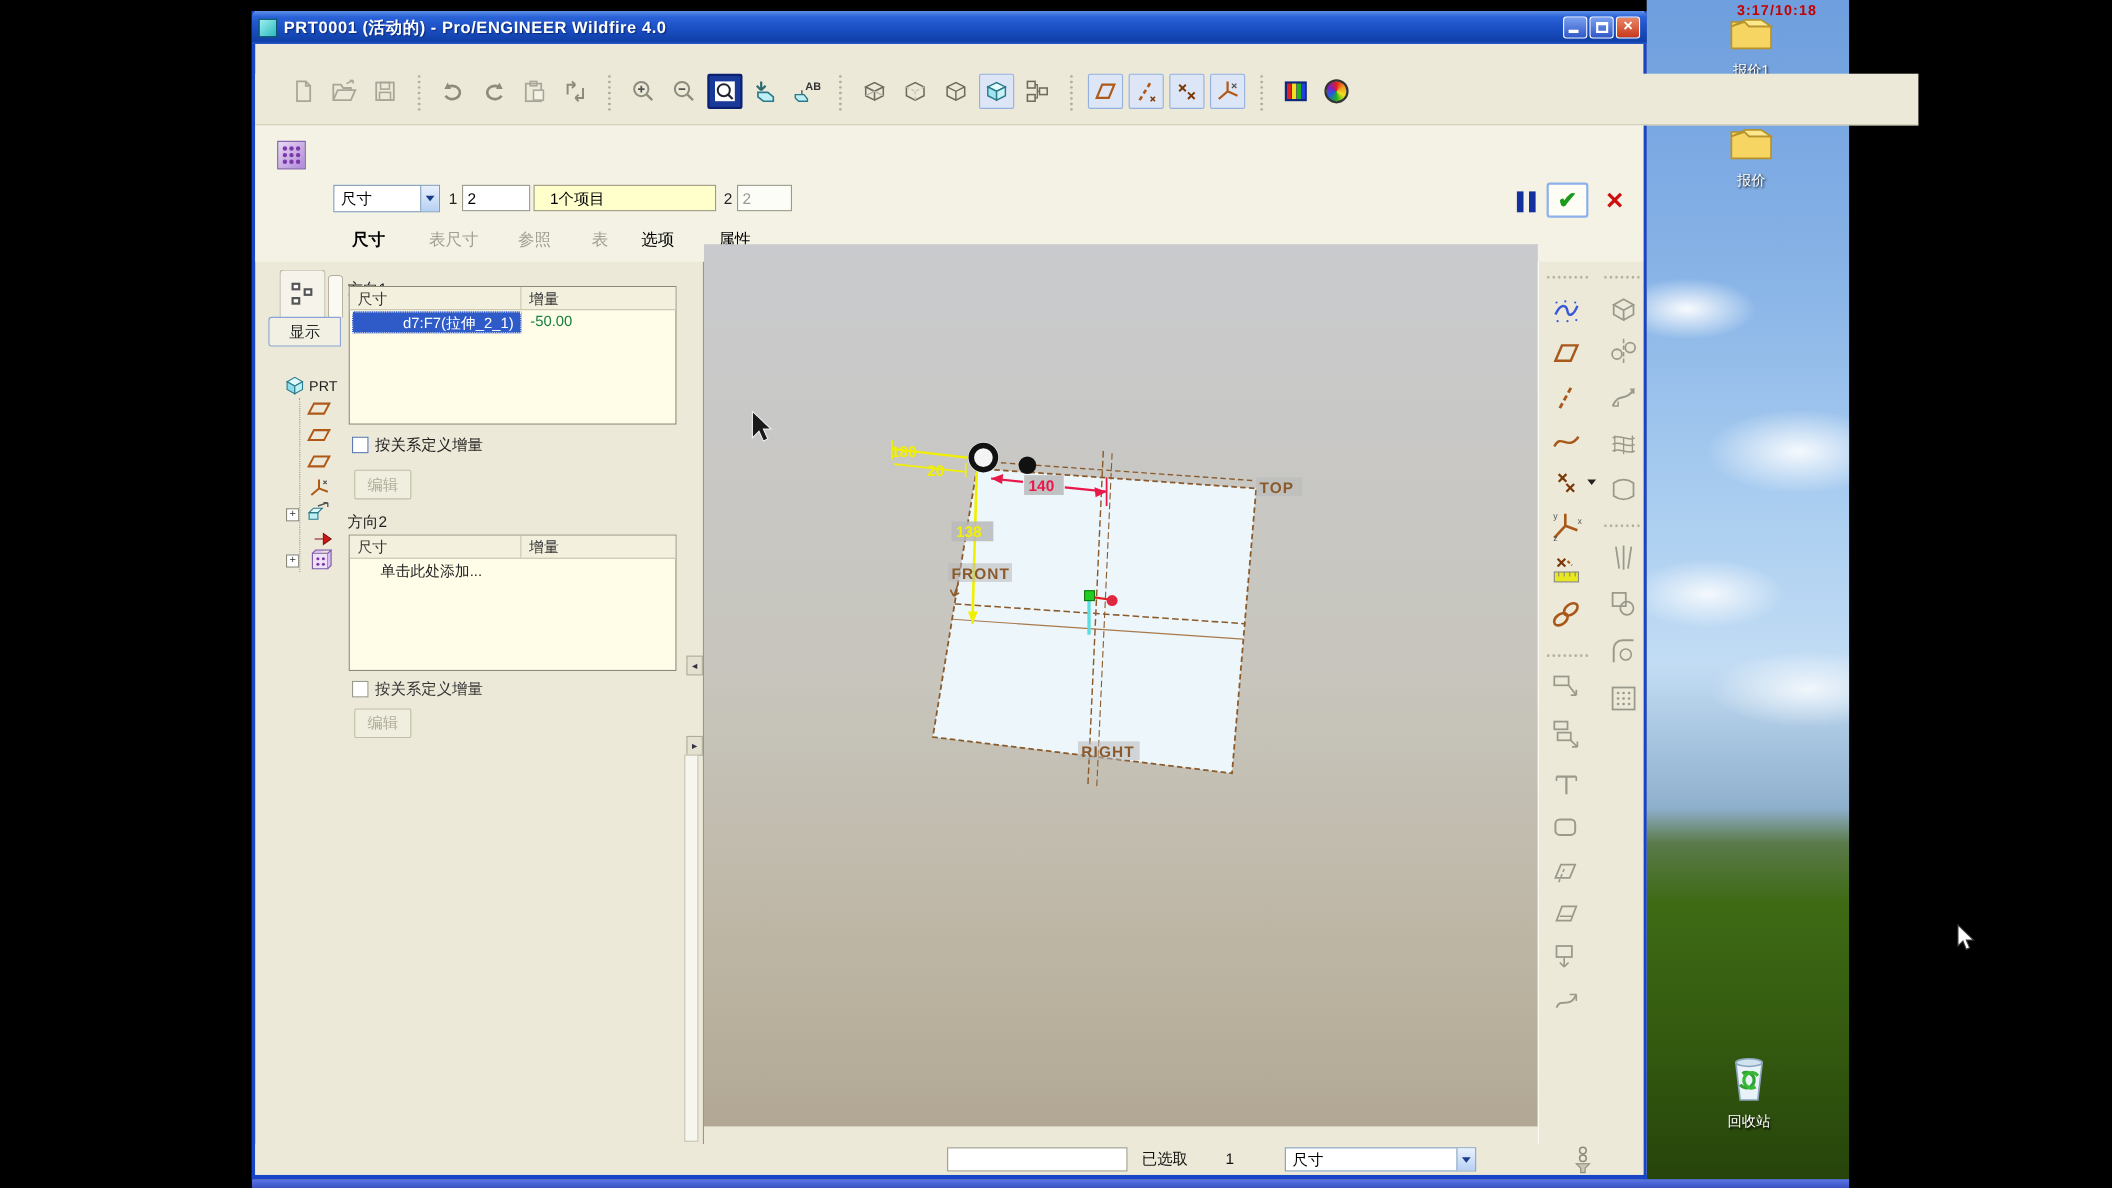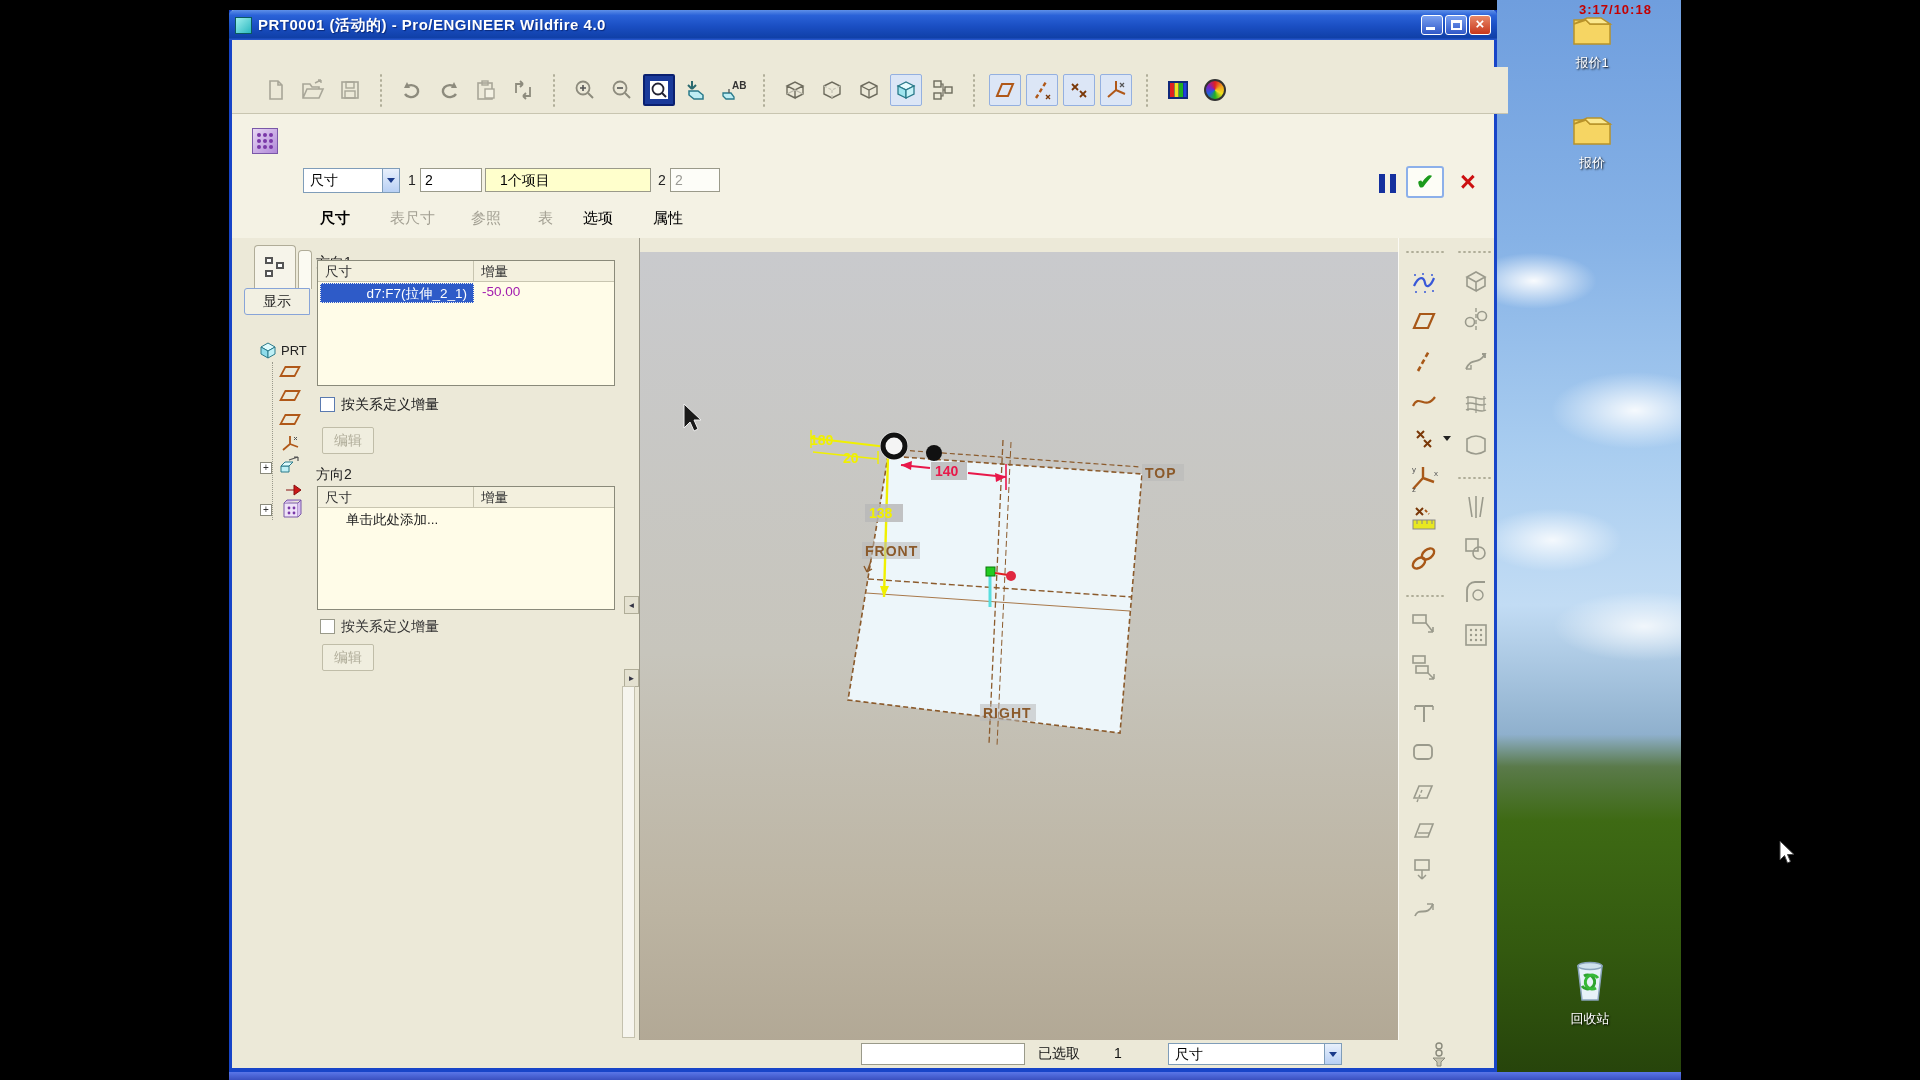--- a/index.html
+++ b/index.html
@@ -41,22 +41,22 @@
   .tbtn-win.close { background:linear-gradient(180deg,#e88868,#c8381c); }
   .tbtn-win .bar { position:absolute; left:4px; bottom:4px; width:9px; height:3px; background:#fff; }
   .tbtn-win .box { position:absolute; left:5px; top:4px; width:11px; height:10px; border:2px solid #fff; border-top-width:3px; }
   .tbtn-win .x { position:absolute; left:0; top:-1px; width:100%; text-align:center; color:#fff; font-size:15px; font-weight:bold; }
 
   .menubar { position:absolute; left:0; top:30px; width:1262px; height:27px; background:#ece9d8;
     display:flex; align-items:center; gap:21px; padding-left:14px; font-size:14px; color:#111;
     border-bottom:1px solid #fbfaf4; }
   .menubar span { white-space:nowrap; }
 
-  .toolbar { position:absolute; left:0; top:57px; width:1276px; height:47px; background:#ece9d8;
-    display:flex; align-items:center; gap:5px; padding-left:28px;
+  .toolbar { position:absolute; left:0; top:57px; width:1512px; height:47px; background:#ece9d8;
+    display:flex; align-items:flex-start; gap:5px; padding-left:28px;
     border-bottom:1px solid #c8c5b0; }
   .tsep { width:4px; height:34px; margin:0 8px;
     background-image:radial-gradient(circle, #b0ad98 1px, transparent 1.4px); background-size:4px 5px; }
   .tb { width:32px; height:32px; display:flex; align-items:center; justify-content:center; }
   .tb.pressed { background:#dce6f6; border:1px solid #94b0e0; border-radius:2px; }
   .tb.navy { background:#1a3a9a; border:2px solid #0a2070; border-radius:2px; }
 
   
   .mini-scroll { position:absolute; left:1238px; top:108px; width:18px; height:44px; }
   .mini-scroll .b { width:18px; height:15px; background:#e8e4d4; border:1px solid #b8b4a0; font-size:8px;
@@ -108,36 +108,36 @@
 
   
   .plabel { position:absolute; font-size:14px; color:#222; }
   .ptable { position:absolute; left:85px; width:298px; background:#fffce8; border:1px solid #8a8a7a; }
   .ptable .hdr { height:21px; display:flex; background:#f3f0de; border-bottom:1px solid #c8c5b0; font-size:13.5px; color:#333; }
   .ptable .hdr .c1 { width:156px; padding:2px 0 0 7px; border-right:1px solid #c8c5b0; }
   .ptable .hdr .c2 { flex:1; padding:2px 0 0 7px; }
   .ptable .row { display:flex; height:21px; font-size:13.5px; }
   .selchip { margin:1px 0 0 2px; width:154px; background:#2e5bc8; color:#fff; border:1px dotted #f0f0f0;
     padding:1px 6px 0 0; text-align:right; }
-  .incval { padding:2px 0 0 8px; color:#a21caf; }
+  .incval { padding:2px 0 0 8px; color:#15803d; }
   .addrow { padding:3px 0 0 28px; color:#222; }
   .chk { position:absolute; width:15px; height:15px; background:#fff; border:1px solid #5a7ab0; }
   .chklbl { position:absolute; font-size:14px; color:#222; }
   .chklbl.dim2 { color:#333; }
   .editbtn { position:absolute; left:90px; width:52px; height:27px; background:#f0eedf; border:1px solid #c0bda8;
     border-radius:2px; color:#b0ad9a; font-size:14px; display:flex; align-items:center; justify-content:center; }
 
   
   .vdivider { position:absolute; left:407px; top:228px; width:1px; height:802px; background:#9a9788; }
   .sash { position:absolute; left:392px; width:15px; height:18px; background:#e4e1d0; border:1px solid #b0ad98;
     display:flex; align-items:center; justify-content:center; font-size:8px; color:#334; }
   .lscroll { position:absolute; left:390px; top:676px; width:13px; height:352px; background:#f6f5ee; border:1px solid #c4c1ae; }
 
   
-  .viewport { position:absolute; left:408px; top:242px; width:758px; height:802px;
+  .viewport { position:absolute; left:408px; top:212px; width:758px; height:802px;
     background:linear-gradient(180deg,#c9cacd 0%,#c7c5bc 50%,#bcb4a2 82%,#b1a794 100%); }
 
   
   .rtools { position:absolute; left:1166px; top:228px; width:96px; height:802px; background:#ece9d8; border-left:1px solid #fbfaf4; }
   .ric { position:absolute; width:30px; height:30px; display:flex; align-items:center; justify-content:center; }
   .rdots { position:absolute; height:4px; background-image:radial-gradient(circle,#b0ad98 1px,transparent 1.4px); background-size:5px 4px; }
   .rdd { position:absolute; width:0; height:0; border-left:4px solid transparent; border-right:4px solid transparent; border-top:5px solid #222; }
 
   
   .statusbar { position:absolute; left:0; top:1030px; width:1262px; height:28px; background:#ece9d8; font-size:14px; }

